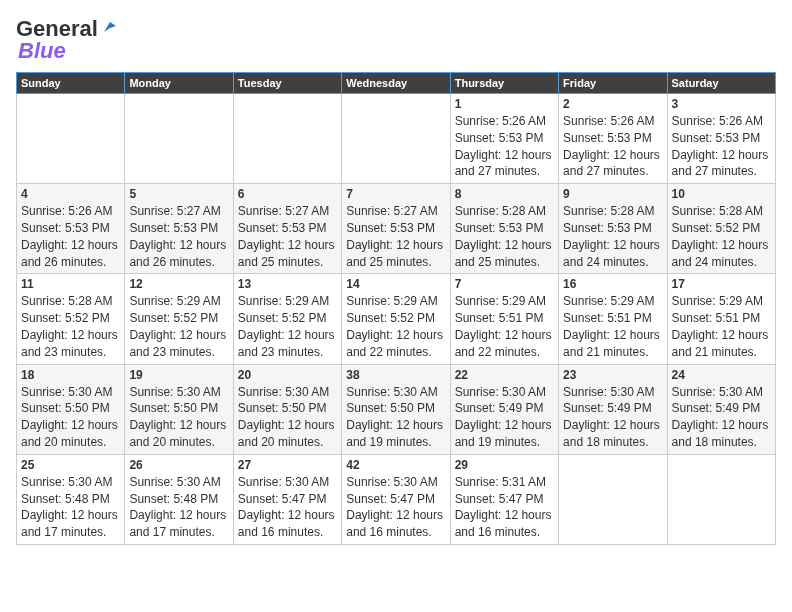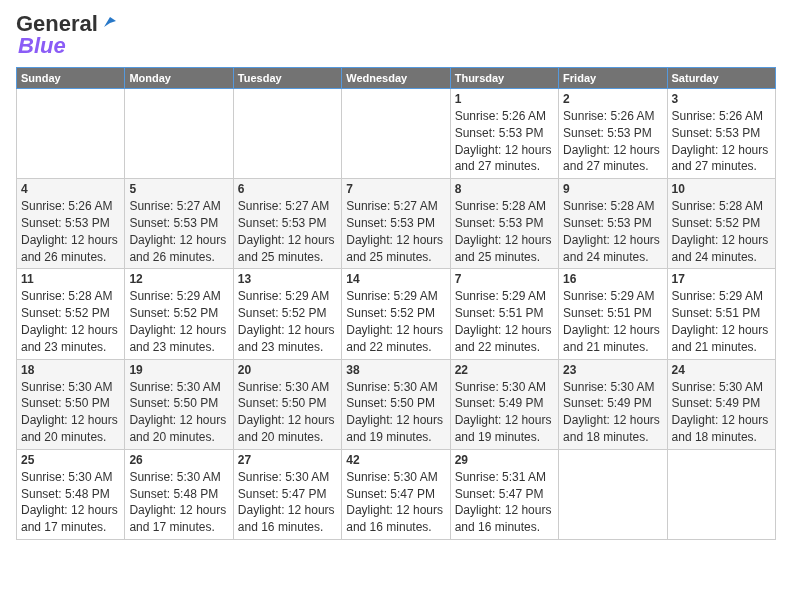--- a/index.html
+++ b/index.html
@@ -9,21 +9,20 @@
       font-family: Arial, sans-serif;
       background: #fff;
       overflow: hidden;
     }
     .page {
       width: 792px;
       height: 543px;
       padding: 16px 16px 8px 16px;
       display: flex;
       flex-direction: column;
-      justify-content: center;
     }
     .header {
       display: flex;
       justify-content: space-between;
       align-items: flex-start;
       margin-bottom: 8px;
     }
     .logo {
       display: flex;
       flex-direction: column;
@@ -47,21 +46,21 @@
       color: #555;
     }
     .calendar {
       flex: 1;
       border: 1px solid #ccc;
       border-collapse: collapse;
       width: 100%;
       table-layout: fixed;
     }
     .calendar th {
-      background: #737373;
+      background: #404040;
       color: #fff;
       font-size: 11px;
       font-weight: bold;
       padding: 4px 4px;
       border: 1px solid #5599dd;
       text-align: left;
     }
     .calendar td {
       border: 1px solid #ccc;
       vertical-align: top;

